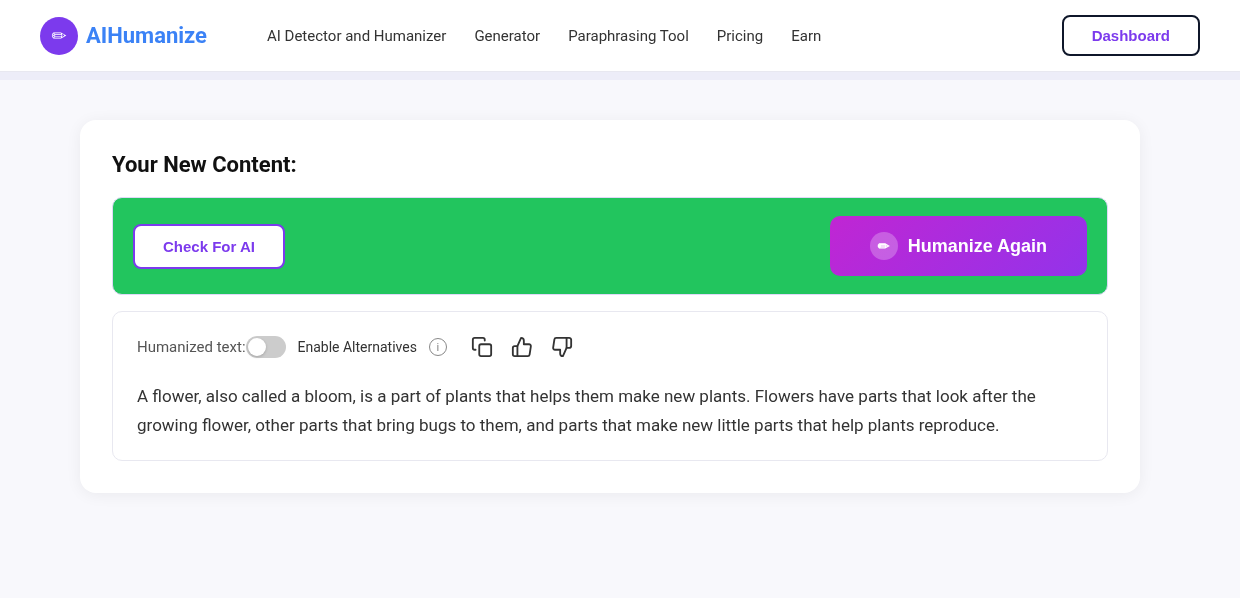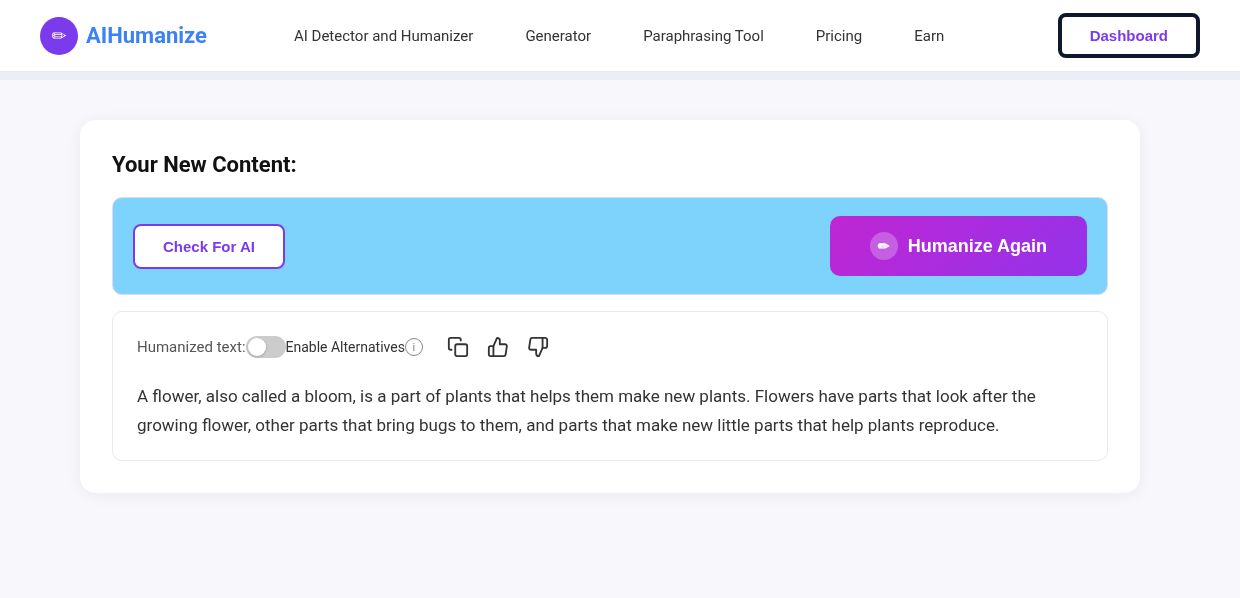--- a/index.html
+++ b/index.html
@@ -40,33 +40,32 @@
     }
     .logo-text {
       font-size: 22px;
       font-weight: 700;
       color: #111;
     }
     .logo-text span { color: #3b82f6; }
     .nav-links {
       display: flex;
       align-items: center;
-      gap: 52px;
+      gap: 28px;
       flex: 1;
-      margin-left: 27px;
     }
     .nav-link {
       font-size: 15px;
       color: #333;
       text-decoration: none;
       cursor: pointer;
     }
     .dashboard-btn {
       background: #fff;
-      border: 4px solid #0f172a;
+      border: 2px solid #0f172a;
       color: #7c3aed;
       font-size: 15px;
       font-weight: 600;
       padding: 10px 28px;
       border-radius: 8px;
       cursor: pointer;
     }
 
     
     .sub-bar {
@@ -92,21 +91,21 @@
       font-weight: 700;
       color: #111;
       margin-bottom: 20px;
     }
 
     
     .button-row {
       display: flex;
       align-items: center;
       justify-content: space-between;
-      background: #7dd3fc;
+      background: #22c55e;
       border: 1px solid #e0d8f8;
       border-radius: 10px;
       padding: 18px 20px;
       margin-bottom: 16px;
     }
 
     .check-ai-btn {
       background: #fff;
       border: 2px solid #7c3aed;
       color: #7c3aed;
@@ -163,21 +162,21 @@
 
     .header-controls {
       display: flex;
       align-items: center;
       gap: 20px;
     }
 
     .toggle-area {
       display: flex;
       align-items: center;
-      gap: 0;
+      gap: 12px;
     }
 
     .toggle-switch {
       width: 40px;
       height: 22px;
       background: #ccc;
       border-radius: 11px;
       position: relative;
       cursor: pointer;
     }

